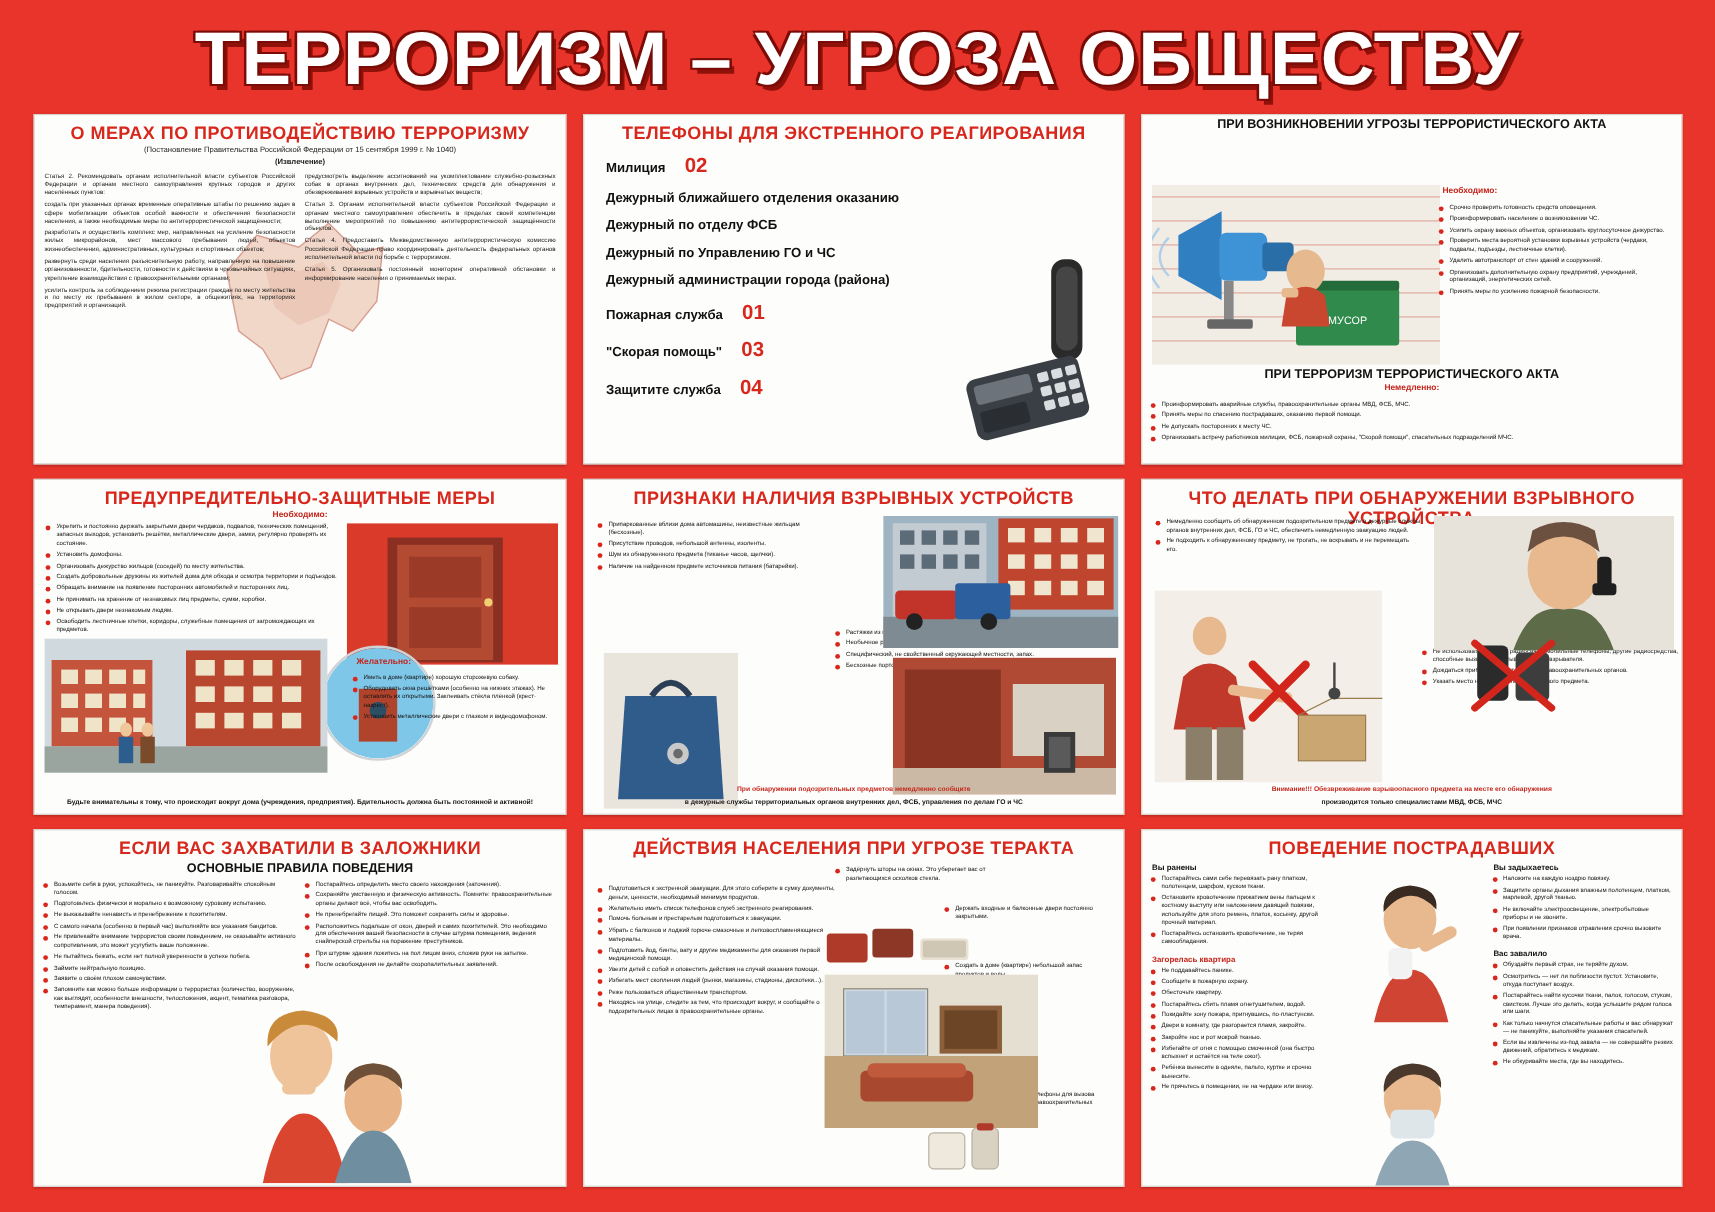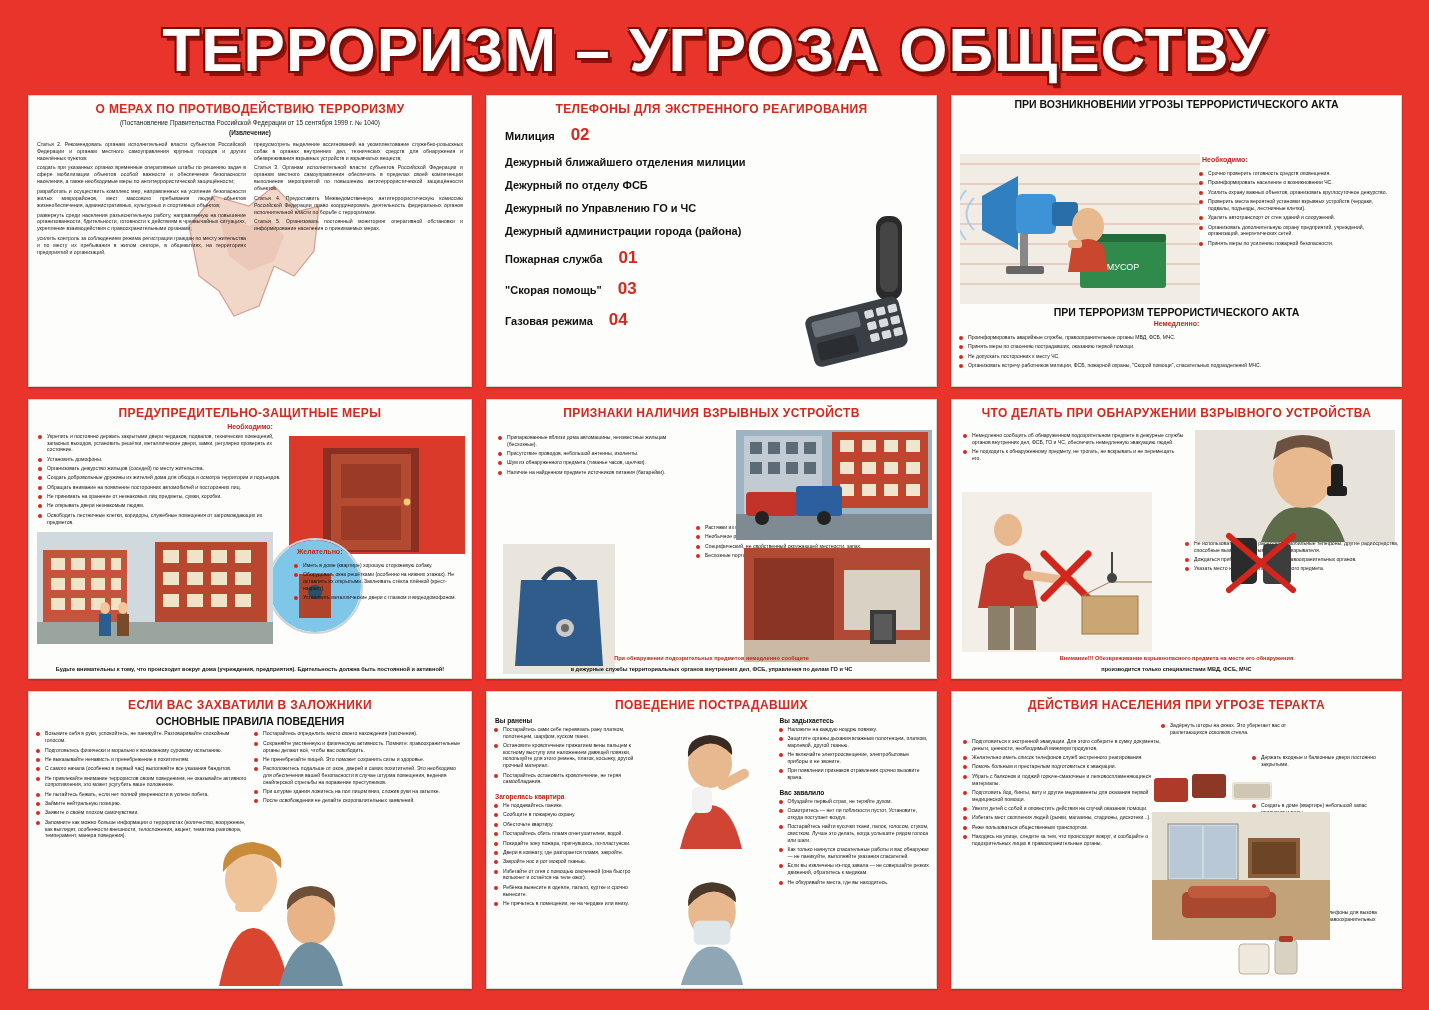--- a/index.html
+++ b/index.html
@@ -45,21 +45,21 @@
     background:#fdfdfb;
     border:1px solid #d9d6cf;
     position:relative;
     overflow:hidden;
     box-shadow:0 1px 2px rgba(0,0,0,.25);
   }
   .card h2{
     margin:7px 6px 2px 6px;
     text-align:center;
     color:#d8271d;
-    font-size:12px;
+    font-size:15px;
     font-weight:bold;
     letter-spacing:.4px;
     line-height:1.15;
     text-transform:uppercase;
   }
   .card h3{
     margin:2px 6px 3px 6px;
     text-align:center;
     color:#111;
     font-size:10.5px;
@@ -156,21 +156,21 @@
     </div>
 
     <div class="card">
       <h2>ТЕЛЕФОНЫ ДЛЯ ЭКСТРЕННОГО РЕАГИРОВАНИЯ</h2>
       <div class="phone-list">
         <div class="phone-row">
           <span class="label">Милиция</span>
           <span class="num">02</span>
         </div>
         <div class="phone-row">
-          <span class="label">Дежурный ближайшего отделения милиции</span>
+          <span class="label">Дежурный ближайшего отделения оказанию</span>
           <span class="num"></span>
         </div>
         <div class="phone-row">
           <span class="label">Дежурный по отделу ФСБ</span>
           <span class="num"></span>
         </div>
         <div class="phone-row">
           <span class="label">Дежурный по Управлению ГО и ЧС</span>
           <span class="num"></span>
         </div>
@@ -180,21 +180,21 @@
         </div>
         <div class="phone-row">
           <span class="label">Пожарная служба</span>
           <span class="num">01</span>
         </div>
         <div class="phone-row">
           <span class="label">"Скорая помощь"</span>
           <span class="num">03</span>
         </div>
         <div class="phone-row">
-          <span class="label">Газовая режима</span>
+          <span class="label">Защитите служба</span>
           <span class="num">04</span>
         </div>
       </div>
       <div class="phone-img">
         <svg viewBox="0 0 150 170" width="150" height="170">
           <rect x="96" y="6" width="26" height="84" rx="11" fill="#2a2a2a"></rect>
           <rect x="100" y="12" width="18" height="70" rx="8" fill="#454545"></rect>
           <g transform="rotate(-14 75 120)">
             <rect x="28" y="96" width="96" height="52" rx="8" fill="#3a3f45"></rect>
             <rect x="34" y="102" width="48" height="16" rx="3" fill="#6c737a"></rect>
@@ -499,20 +499,75 @@
       </div>
       <div style="position:absolute;left:150px;bottom:2px;width:190px;height:150px;">
         <svg viewBox="0 0 190 150" width="190" height="150">
           <ellipse cx="72" cy="44" rx="26" ry="30" fill="#f0c49a"></ellipse>
           <path d="M44 36 q28 -34 58 -4 q4 -22 -28 -26 q-32 2 -30 30 z" fill="#c98b3a"></path>
           <path d="M40 150 q12 -58 34 -58 q24 0 36 58 z" fill="#d9452f"></path>
           <ellipse cx="132" cy="82" rx="24" ry="27" fill="#e8b386"></ellipse>
           <path d="M108 74 q24 -28 48 -2 q2 -20 -24 -22 q-26 2 -24 24 z" fill="#6d5037"></path>
           <path d="M100 150 q12 -44 32 -44 q22 0 32 44 z" fill="#6f8fa0"></path>
           <rect x="56" y="66" width="28" height="10" rx="5" fill="#f0c49a"></rect>
+        </svg>
+      </div>
+    </div>
+
+    <div class="card">
+      <h2>ДЕЙСТВИЯ НАСЕЛЕНИЯ ПРИ УГРОЗЕ ТЕРАКТА</h2>
+      <ul class="bul sm" style="position:absolute;left:2px;top:46px;width:200px;">
+        <li>Подготовиться к экстренной эвакуации. Для этого соберите в сумку документы, деньги, ценности, необходимый минимум продуктов.</li>
+        <li>Желательно иметь список телефонов служб экстренного реагирования.</li>
+        <li>Помочь больным и престарелым подготовиться к эвакуации.</li>
+        <li>Убрать с балконов и лоджий горюче-смазочные и легковоспламеняющиеся материалы.</li>
+        <li>Подготовить йод, бинты, вату и другие медикаменты для оказания первой медицинской помощи.</li>
+        <li>Увезти детей с собой и оповестить действия на случай оказания помощи.</li>
+        <li>Избегать мест скопления людей (рынки, магазины, стадионы, дискотеки...).</li>
+        <li>Реже пользоваться общественным транспортом.</li>
+        <li>Находясь на улице, следите за тем, что происходит вокруг, и сообщайте о подозрительных лицах в правоохранительные органы.</li>
+      </ul>
+      <ul class="bul sm" style="position:absolute;left:200px;top:30px;width:150px;">
+        <li>Задёрнуть шторы на окнах. Это уберегает вас от разлетающихся осколков стекла.</li>
+      </ul>
+      <ul class="bul sm" style="position:absolute;right:2px;top:62px;width:140px;">
+        <li>Держать входные и балконные двери постоянно закрытыми.</li>
+      </ul>
+      <ul class="bul sm" style="position:absolute;right:2px;top:110px;width:140px;">
+        <li>Создать в доме (квартире) небольшой запас продуктов и воды.</li>
+      </ul>
+      <ul class="bul sm" style="position:absolute;right:2px;bottom:56px;width:140px;">
+        <li>Держать на видном месте телефоны для вызова экстренной информации и правоохранительных органов.</li>
+      </ul>
+      <div style="position:absolute;left:196px;top:72px;width:172px;height:46px;">
+        <svg viewBox="0 0 172 46" width="172" height="46">
+          <rect x="6" y="14" width="34" height="24" rx="3" fill="#b03a2a"></rect>
+          <rect x="44" y="10" width="34" height="24" rx="3" fill="#8d3726"></rect>
+          <rect x="84" y="18" width="40" height="18" rx="3" fill="#e9e2d4"></rect>
+          <rect x="86" y="20" width="36" height="14" rx="2" fill="#cfc6b4"></rect>
+        </svg>
+      </div>
+      <div style="position:absolute;left:200px;top:120px;width:178px;height:128px;">
+        <svg viewBox="0 0 178 128" width="178" height="128">
+          <rect width="178" height="128" fill="#e5dfd1"></rect>
+          <rect x="16" y="12" width="70" height="56" fill="#cfd9e2" stroke="#8d8778"></rect>
+          <rect x="18" y="14" width="32" height="52" fill="#b8c8d6"></rect>
+          <rect x="52" y="14" width="32" height="52" fill="#b8c8d6"></rect>
+          <rect x="0" y="68" width="178" height="60" fill="#c2a379"></rect>
+          <rect x="96" y="26" width="52" height="40" fill="#8a5f3a"></rect>
+          <rect x="100" y="30" width="44" height="32" fill="#6c4527"></rect>
+          <rect x="30" y="80" width="94" height="26" rx="5" fill="#a8482f"></rect>
+          <rect x="36" y="74" width="82" height="12" rx="5" fill="#c05a3c"></rect>
+        </svg>
+      </div>
+      <div style="position:absolute;right:92px;bottom:6px;width:74px;height:54px;">
+        <svg viewBox="0 0 74 54" width="74" height="54">
+          <rect x="4" y="16" width="30" height="30" rx="4" fill="#efe9dd" stroke="#b8b0a0"></rect>
+          <rect x="40" y="12" width="22" height="34" rx="4" fill="#d9d2c2" stroke="#b8b0a0"></rect>
+          <rect x="44" y="8" width="14" height="6" rx="2" fill="#b03a2a"></rect>
         </svg>
       </div>
     </div>
 
     <div class="card">
       <h2>ПОВЕДЕНИЕ ПОСТРАДАВШИХ</h2>
       <div style="display:flex;gap:6px;padding:0 6px;">
         <div style="flex:1;">
           <div style="font-size:6.6px;font-weight:bold;color:#111;margin:2px 0 2px 2px;">Вы ранены</div>
           <ul class="bul sm" style="padding:0;">
@@ -563,69 +618,14 @@
             <li>Осмотритесь — нет ли поблизости пустот. Установите, откуда поступает воздух.</li>
             <li>Постарайтесь найти кусочки ткани, палок, голосом, стуком, свистком. Лучше это делать, когда услышите рядом голоса или шаги.</li>
             <li>Как только начнутся спасательные работы и вас обнаружат — не паникуйте, выполняйте указания спасателей.</li>
             <li>Если вы извлечены из-под завала — не совершайте резких движений, обратитесь к медикам.</li>
             <li>Не обкуривайте места, где вы находитесь.</li>
           </ul>
         </div>
       </div>
     </div>
 
-    <div class="card">
-      <h2>ДЕЙСТВИЯ НАСЕЛЕНИЯ ПРИ УГРОЗЕ ТЕРАКТА</h2>
-      <ul class="bul sm" style="position:absolute;left:2px;top:46px;width:200px;">
-        <li>Подготовиться к экстренной эвакуации. Для этого соберите в сумку документы, деньги, ценности, необходимый минимум продуктов.</li>
-        <li>Желательно иметь список телефонов служб экстренного реагирования.</li>
-        <li>Помочь больным и престарелым подготовиться к эвакуации.</li>
-        <li>Убрать с балконов и лоджий горюче-смазочные и легковоспламеняющиеся материалы.</li>
-        <li>Подготовить йод, бинты, вату и другие медикаменты для оказания первой медицинской помощи.</li>
-        <li>Увезти детей с собой и оповестить действия на случай оказания помощи.</li>
-        <li>Избегать мест скопления людей (рынки, магазины, стадионы, дискотеки...).</li>
-        <li>Реже пользоваться общественным транспортом.</li>
-        <li>Находясь на улице, следите за тем, что происходит вокруг, и сообщайте о подозрительных лицах в правоохранительные органы.</li>
-      </ul>
-      <ul class="bul sm" style="position:absolute;left:200px;top:30px;width:150px;">
-        <li>Задёрнуть шторы на окнах. Это уберегает вас от разлетающихся осколков стекла.</li>
-      </ul>
-      <ul class="bul sm" style="position:absolute;right:2px;top:62px;width:140px;">
-        <li>Держать входные и балконные двери постоянно закрытыми.</li>
-      </ul>
-      <ul class="bul sm" style="position:absolute;right:2px;top:110px;width:140px;">
-        <li>Создать в доме (квартире) небольшой запас продуктов и воды.</li>
-      </ul>
-      <ul class="bul sm" style="position:absolute;right:2px;bottom:56px;width:140px;">
-        <li>Держать на видном месте телефоны для вызова экстренной информации и правоохранительных органов.</li>
-      </ul>
-      <div style="position:absolute;left:196px;top:72px;width:172px;height:46px;">
-        <svg viewBox="0 0 172 46" width="172" height="46">
-          <rect x="6" y="14" width="34" height="24" rx="3" fill="#b03a2a"></rect>
-          <rect x="44" y="10" width="34" height="24" rx="3" fill="#8d3726"></rect>
-          <rect x="84" y="18" width="40" height="18" rx="3" fill="#e9e2d4"></rect>
-          <rect x="86" y="20" width="36" height="14" rx="2" fill="#cfc6b4"></rect>
-        </svg>
-      </div>
-      <div style="position:absolute;left:200px;top:120px;width:178px;height:128px;">
-        <svg viewBox="0 0 178 128" width="178" height="128">
-          <rect width="178" height="128" fill="#e5dfd1"></rect>
-          <rect x="16" y="12" width="70" height="56" fill="#cfd9e2" stroke="#8d8778"></rect>
-          <rect x="18" y="14" width="32" height="52" fill="#b8c8d6"></rect>
-          <rect x="52" y="14" width="32" height="52" fill="#b8c8d6"></rect>
-          <rect x="0" y="68" width="178" height="60" fill="#c2a379"></rect>
-          <rect x="96" y="26" width="52" height="40" fill="#8a5f3a"></rect>
-          <rect x="100" y="30" width="44" height="32" fill="#6c4527"></rect>
-          <rect x="30" y="80" width="94" height="26" rx="5" fill="#a8482f"></rect>
-          <rect x="36" y="74" width="82" height="12" rx="5" fill="#c05a3c"></rect>
-        </svg>
-      </div>
-      <div style="position:absolute;right:92px;bottom:6px;width:74px;height:54px;">
-        <svg viewBox="0 0 74 54" width="74" height="54">
-          <rect x="4" y="16" width="30" height="30" rx="4" fill="#efe9dd" stroke="#b8b0a0"></rect>
-          <rect x="40" y="12" width="22" height="34" rx="4" fill="#d9d2c2" stroke="#b8b0a0"></rect>
-          <rect x="44" y="8" width="14" height="6" rx="2" fill="#b03a2a"></rect>
-        </svg>
-      </div>
-    </div>
-
   </div>
 </div>
 
 </body></html>

